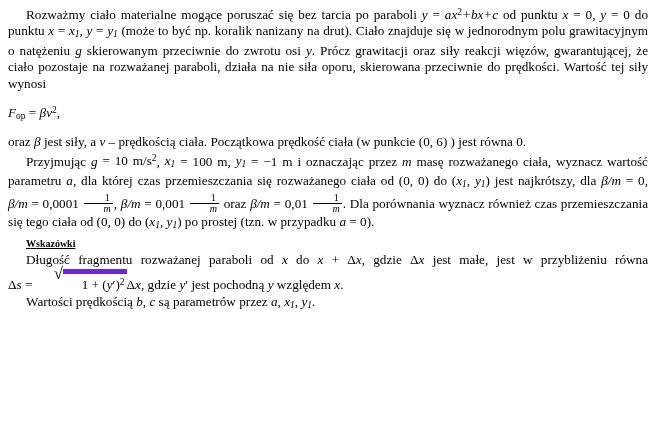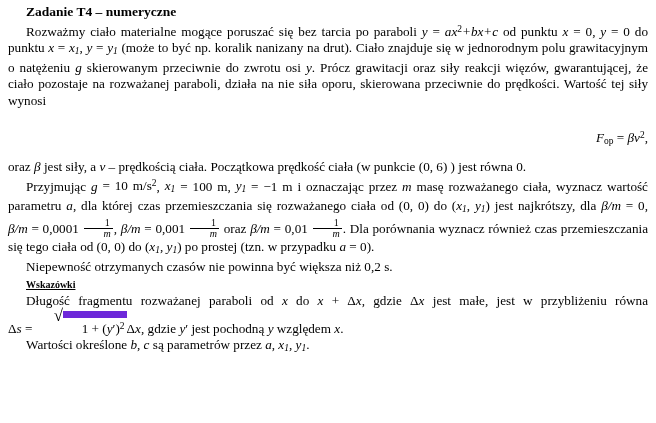--- a/index.html
+++ b/index.html
@@ -46,23 +46,23 @@
     line-height: 16.3px;
     text-align: justify;
     text-justify: inter-word;
     -webkit-hyphens: none;
     hyphens: none;
   }
   p.indent {
     text-indent: 18px;
   }
   .eq {
-    text-align: right;
+    text-align: left;
     font-size: 13.2px;
-    margin: 17px 0 9px 0;
+    margin: 9px 0 9px 0;
     line-height: 18px;
   }
   .math {
     font-family: "Liberation Serif", serif;
     font-style: italic;
   }
   .up {
     font-style: normal;
   }
   sub {
@@ -104,46 +104,44 @@
   .sqrt::before {
     content: "\221A";
     position: absolute;
     left: 0;
     top: -2px;
     font-size: 1.28em;
     line-height: 1;
     font-style: normal;
   }
   .sqrt .rad {
-    border-top: 7px solid #6d28d9;
+    border-top: 5px solid #6d28d9;
     padding: 0 2px 0 1px;
     display: inline-block;
     margin-top: 1px;
   }
   .nb { white-space: nowrap; }
 </style>
 </head>
 <body>
 
 <div class="page">
   <div class="content">
 
-    <div class="heading">Zadanie T4 – numeryczne</div>
 
 
     <p class="para indent"><span>Rozważmy ciało materialne mogące poruszać się bez tarcia po paraboli </span><span class="math nb">y</span><span class="nb"> = </span><span class="math nb">ax<sup>2</sup>+bx+c</span><span> od punktu </span><span class="math nb">x</span><span class="nb"> = 0, </span><span class="math nb">y</span><span class="nb"> = 0 </span><span> do punktu </span><span class="math nb">x</span><span class="nb"> = </span><span class="math nb">x<sub class="it">1</sub></span><span class="nb">, </span><span class="math nb">y</span><span class="nb"> = </span><span class="math nb">y<sub class="it">1</sub></span><span> (może to być np. koralik nanizany na drut). Ciało znajduje się w jednorodnym polu grawitacyjnym o natężeniu </span><span class="math nb">g</span><span> skierowanym przeciwnie do zwrotu osi </span><span class="math nb">y</span><span>. Prócz grawitacji oraz siły reakcji więzów, gwarantującej, że ciało pozostaje na rozważanej paraboli, działa na nie siła oporu, skierowana przeciwnie do prędkości. Wartość tej siły wynosi</span></p>
 
     <div class="eq"><span class="math">F</span><sub class="up">op</sub><span class="nb"> = </span><span class="math">βv<sup>2</sup></span><span>,</span></div>
 
     <p class="para"><span>oraz </span><span class="math nb">β</span><span> jest siły, a </span><span class="math nb">v</span><span> – prędkością ciała. Początkowa prędkość ciała (w punkcie (0, 6) ) jest równa 0.</span></p>
 
     <p class="para indent"><span>Przyjmując </span><span class="math nb">g</span><span class="nb"> = 10 m/s<sup>2</sup></span><span>, </span><span class="math nb">x<sub class="it">1</sub></span><span class="nb"> = 100 m</span><span>, </span><span class="math nb">y<sub class="it">1</sub></span><span class="nb"> = −1 m</span><span> i oznaczając przez </span><span class="math nb">m</span><span> masę rozważanego ciała, wyznacz wartość parametru </span><span class="math nb">a</span><span>, dla której czas przemieszczania się rozważanego ciała od (0, 0) do (</span><span class="math nb">x<sub class="it">1</sub></span><span>, </span><span class="math nb">y<sub class="it">1</sub></span><span>) jest najkrótszy, dla </span><span class="math nb">β/m</span><span class="nb"> = 0</span><span>, </span><span class="math nb">β/m</span><span class="nb"> = 0,0001 <span class="frac"><span class="num up">1</span><span class="den math">m</span></span></span><span>, </span><span class="math nb">β/m</span><span class="nb"> = 0,001 <span class="frac"><span class="num up">1</span><span class="den math">m</span></span></span><span> oraz </span><span class="math nb">β/m</span><span class="nb"> = 0,01 <span class="frac"><span class="num up">1</span><span class="den math">m</span></span></span><span>. Dla porównania wyznacz również czas przemieszczania się tego ciała od (0, 0) do (</span><span class="math nb">x<sub class="it">1</sub></span><span>, </span><span class="math nb">y<sub class="it">1</sub></span><span>) po prostej (tzn. w przypadku </span><span class="math nb">a</span><span> = 0).</span></p>
 
-    <p class="para indent"><span>Niepewność otrzymanych czasów nie powinna być większa niż 0,2 s.</span></p>
 
     <div class="subheading">Wskazówki</div>
 
     <p class="para indent"><span>Długość fragmentu rozważanej paraboli od </span><span class="math nb">x</span><span> do </span><span class="math nb">x</span><span class="nb"> + Δ</span><span class="math nb">x</span><span>, gdzie </span><span class="nb">Δ</span><span class="math nb">x</span><span> jest małe, jest w przybliżeniu równa </span><span class="nb">Δ</span><span class="math nb">s</span><span class="nb"> = </span><span class="sqrt"><span class="rad">1 + (<span class="math">y</span><span class="up">′</span>)<sup>2</sup></span></span><span class="nb">Δ</span><span class="math nb">x</span><span>, gdzie </span><span class="math nb">y<span class="up">′</span></span><span> jest pochodną </span><span class="math nb">y</span><span> względem </span><span class="math nb">x</span><span>.</span></p>
 
-    <p class="para indent"><span>Wartości określone </span><span class="math nb">b</span><span>, </span><span class="math nb">c</span><span> są parametrów przez </span><span class="math nb">a</span><span>, </span><span class="math nb">x<sub class="it">1</sub></span><span>, </span><span class="math nb">y<sub class="it">1</sub></span><span>.</span></p>
+    <p class="para indent"><span>Wartości prędkością </span><span class="math nb">b</span><span>, </span><span class="math nb">c</span><span> są parametrów przez </span><span class="math nb">a</span><span>, </span><span class="math nb">x<sub class="it">1</sub></span><span>, </span><span class="math nb">y<sub class="it">1</sub></span><span>.</span></p>
 
   </div>
 </div>
 
 </body></html>

